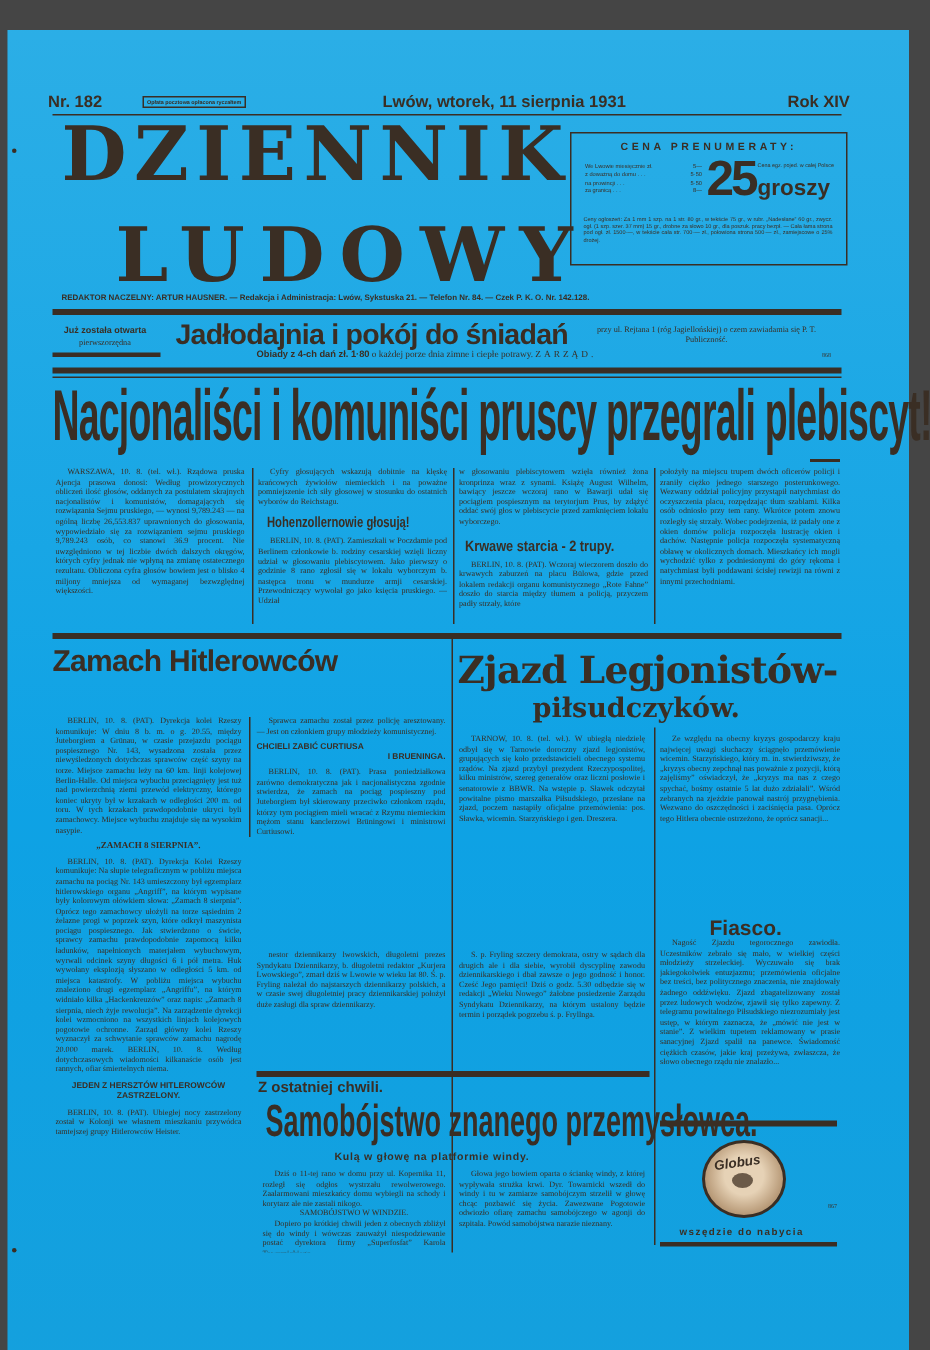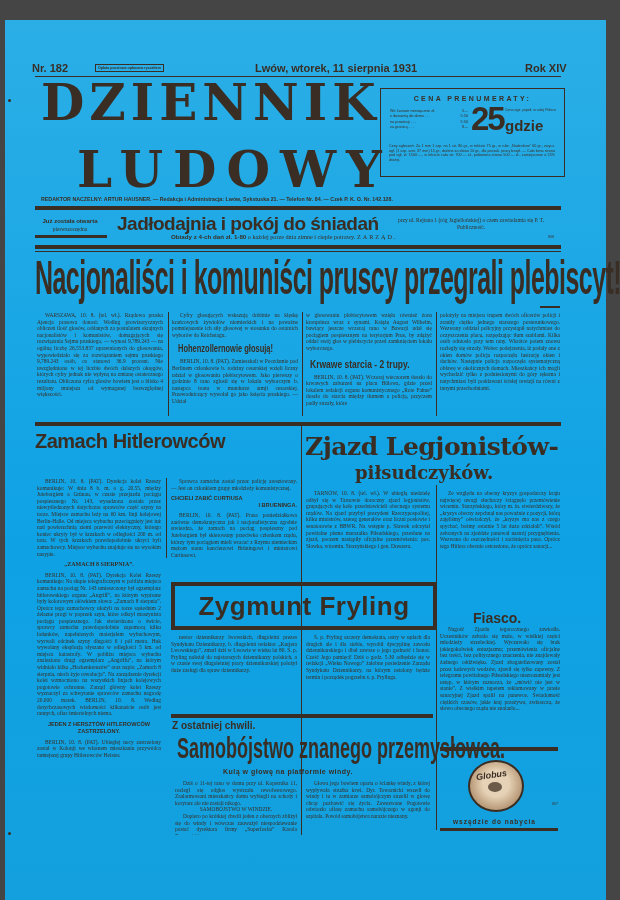--- a/index.html
+++ b/index.html
@@ -52,21 +52,21 @@
           <span>na prowincji . . .</span>
           <span>5·50</span>
         </div>
       <div style="display:flex;justify-content:space-between;">
           <span>za granicą . . .</span>
           <span>8—</span>
         </div>
     </div>
     <div class="abs sans b" style="left:90px;top:13px;font-size:33px;line-height:33px;letter-spacing:-2px;">25</div>
     <div class="abs sans" style="left:124px;top:19px;font-size:3.6px;width:58px;">Cena egz. pojed. w całej Polsce</div>
-    <div class="abs sans b" style="left:124px;top:28px;font-size:15px;">gdzie</div>
+    <div class="abs sans b" style="left:124px;top:28px;font-size:15px;">groszy</div>
     <div class="abs sans" style="left:8px;top:55px;width:166px;font-size:3.7px;line-height:4.6px;text-align:justify;">Ceny ogłoszeń: Za 1 mm 1 szp. na 1 str. 80 gr., w tekście 75 gr., w rubr. „Nadesłane” 60 gr., zwycz. ogł. (1 szp. szer. 37 mm) 15 gr., drobne za słowo 10 gr., dla poszuk. pracy bezpł. — Cała łama strona pod ogł. zł. 1500·—, w tekście cała str. 700·— zł., połowiona strona 500·— zł., zamiejscowe o 25% drożej.</div>
   </div>
 
   <div class="rule thick" style="left:30px;top:186px;width:526px;"></div>
 
   <div class="abs sans b center" style="left:25px;top:198px;width:80px;font-size:6px;">Już została otwarta</div>
   <div class="abs center" style="left:25px;top:206px;width:80px;font-size:5.5px;">pierwszorzędna</div>
   <div class="rule" style="left:30px;top:215px;width:72px;height:3px;"></div>
   <div class="abs sans b" style="left:112px;top:193px;font-size:19px;letter-spacing:-0.5px;">Jadłodajnia i pokój do śniadań</div>
   <div class="abs" style="left:382px;top:197px;width:168px;font-size:5.5px;line-height:6.5px;text-align:center;">przy ul. Rejtana 1 (róg Jagiellońskiej) o czem zawiadamia się P. T. Publiczność.</div>
@@ -124,23 +124,20 @@
   <div class="abs b" style="left:300px;top:412px;font-size:25px;font-family:'DejaVu Serif',serif;letter-spacing:-0.5px;">Zjazd Legjonistów-</div>
   <div class="abs b" style="left:350px;top:442px;font-size:18px;font-family:'DejaVu Serif',serif;">piłsudczyków.</div>
   <div class="col tiny" style="left:301px;top:470px;width:124px;height:70px;">
       <p>TARNÓW, 10. 8. (tel. wł.). W ubiegłą niedzielę odbył się w Tarnowie doroczny zjazd legjonistów, grupujących się koło przedstawicieli obecnego systemu rządów. Na zjazd przybył prezydent Rzeczypospolitej, kilku ministrów, szereg generałów oraz liczni posłowie i senatorowie z BBWR. Na wstępie p. Sławek odczytał powitalne pismo marszałka Piłsudskiego, przesłane na zjazd, poczem nastąpiły oficjalne przemówienia: pos. Sławka, wicemin. Starzyńskiego i gen. Dreszera.</p>
     </div>
   <div class="vrule" style="left:431px;top:465px;height:345px;"></div>
   <div class="col tiny" style="left:435px;top:470px;width:120px;height:118px;">
       <p>Ze względu na obecny kryzys gospodarczy kraju najwięcej uwagi słuchaczy ściągnęło przemówienie wicemin. Starzyńskiego, który m. in. stwierdziwszy, że „kryzys obecny zepchnął nas poważnie z pozycji, którą zajęliśmy” oświadczył, że „kryzys ma nas z czego spychać, bośmy ostatnie 5 lat dużo zdziałali”. Wśród zebranych na zjeździe panował nastrój przygnębienia. Wezwano do oszczędności i zaciśnięcia pasa. Oprócz tego Hitlera obecnie ostrzeżono, że oprócz sanacji...</p>
     </div>
 
-  <div class="abs" style="left:166px;top:562px;width:258px;height:40px;border-top:4px solid #3a2e24;border-bottom:4px solid #3a2e24;border-left:4px solid #3a2e24;border-right:4px solid #3a2e24;">
-    <div class="sans b center" style="font-size:26px;line-height:40px;letter-spacing:0.5px;">Zygmunt Fryling</div>
-  </div>
   <div class="col tiny" style="left:166px;top:614px;width:126px;height:76px;">
       <p>nestor dziennikarzy lwowskich, długoletni prezes Syndykatu Dziennikarzy, b. długoletni redaktor „Kurjera Lwowskiego”, zmarł dziś w Lwowie w wieku lat 80. Ś. p. Fryling należał do najstarszych dziennikarzy polskich, a w czasie swej długoletniej pracy dziennikarskiej położył duże zasługi dla spraw dziennikarzy.</p>
     </div>
   <div class="col tiny" style="left:301px;top:614px;width:124px;height:76px;">
       <p>Ś. p. Fryling szczery demokrata, ostry w sądach dla drugich ale i dla siebie, wyrobił dyscyplinę zawodu dziennikarskiego i dbał zawsze o jego godność i honor. Cześć Jego pamięci! Dziś o godz. 5.30 odbędzie się w redakcji „Wieku Nowego” żałobne posiedzenie Zarządu Syndykatu Dziennikarzy, na którym ustalony będzie termin i porządek pogrzebu ś. p. Fryllnga.</p>
     </div>
 
   <div class="rule thick" style="left:166px;top:694px;width:262px;"></div>
 
   <div class="abs sans b" style="left:167px;top:700px;font-size:10px;">Z ostatniej chwili.</div>

